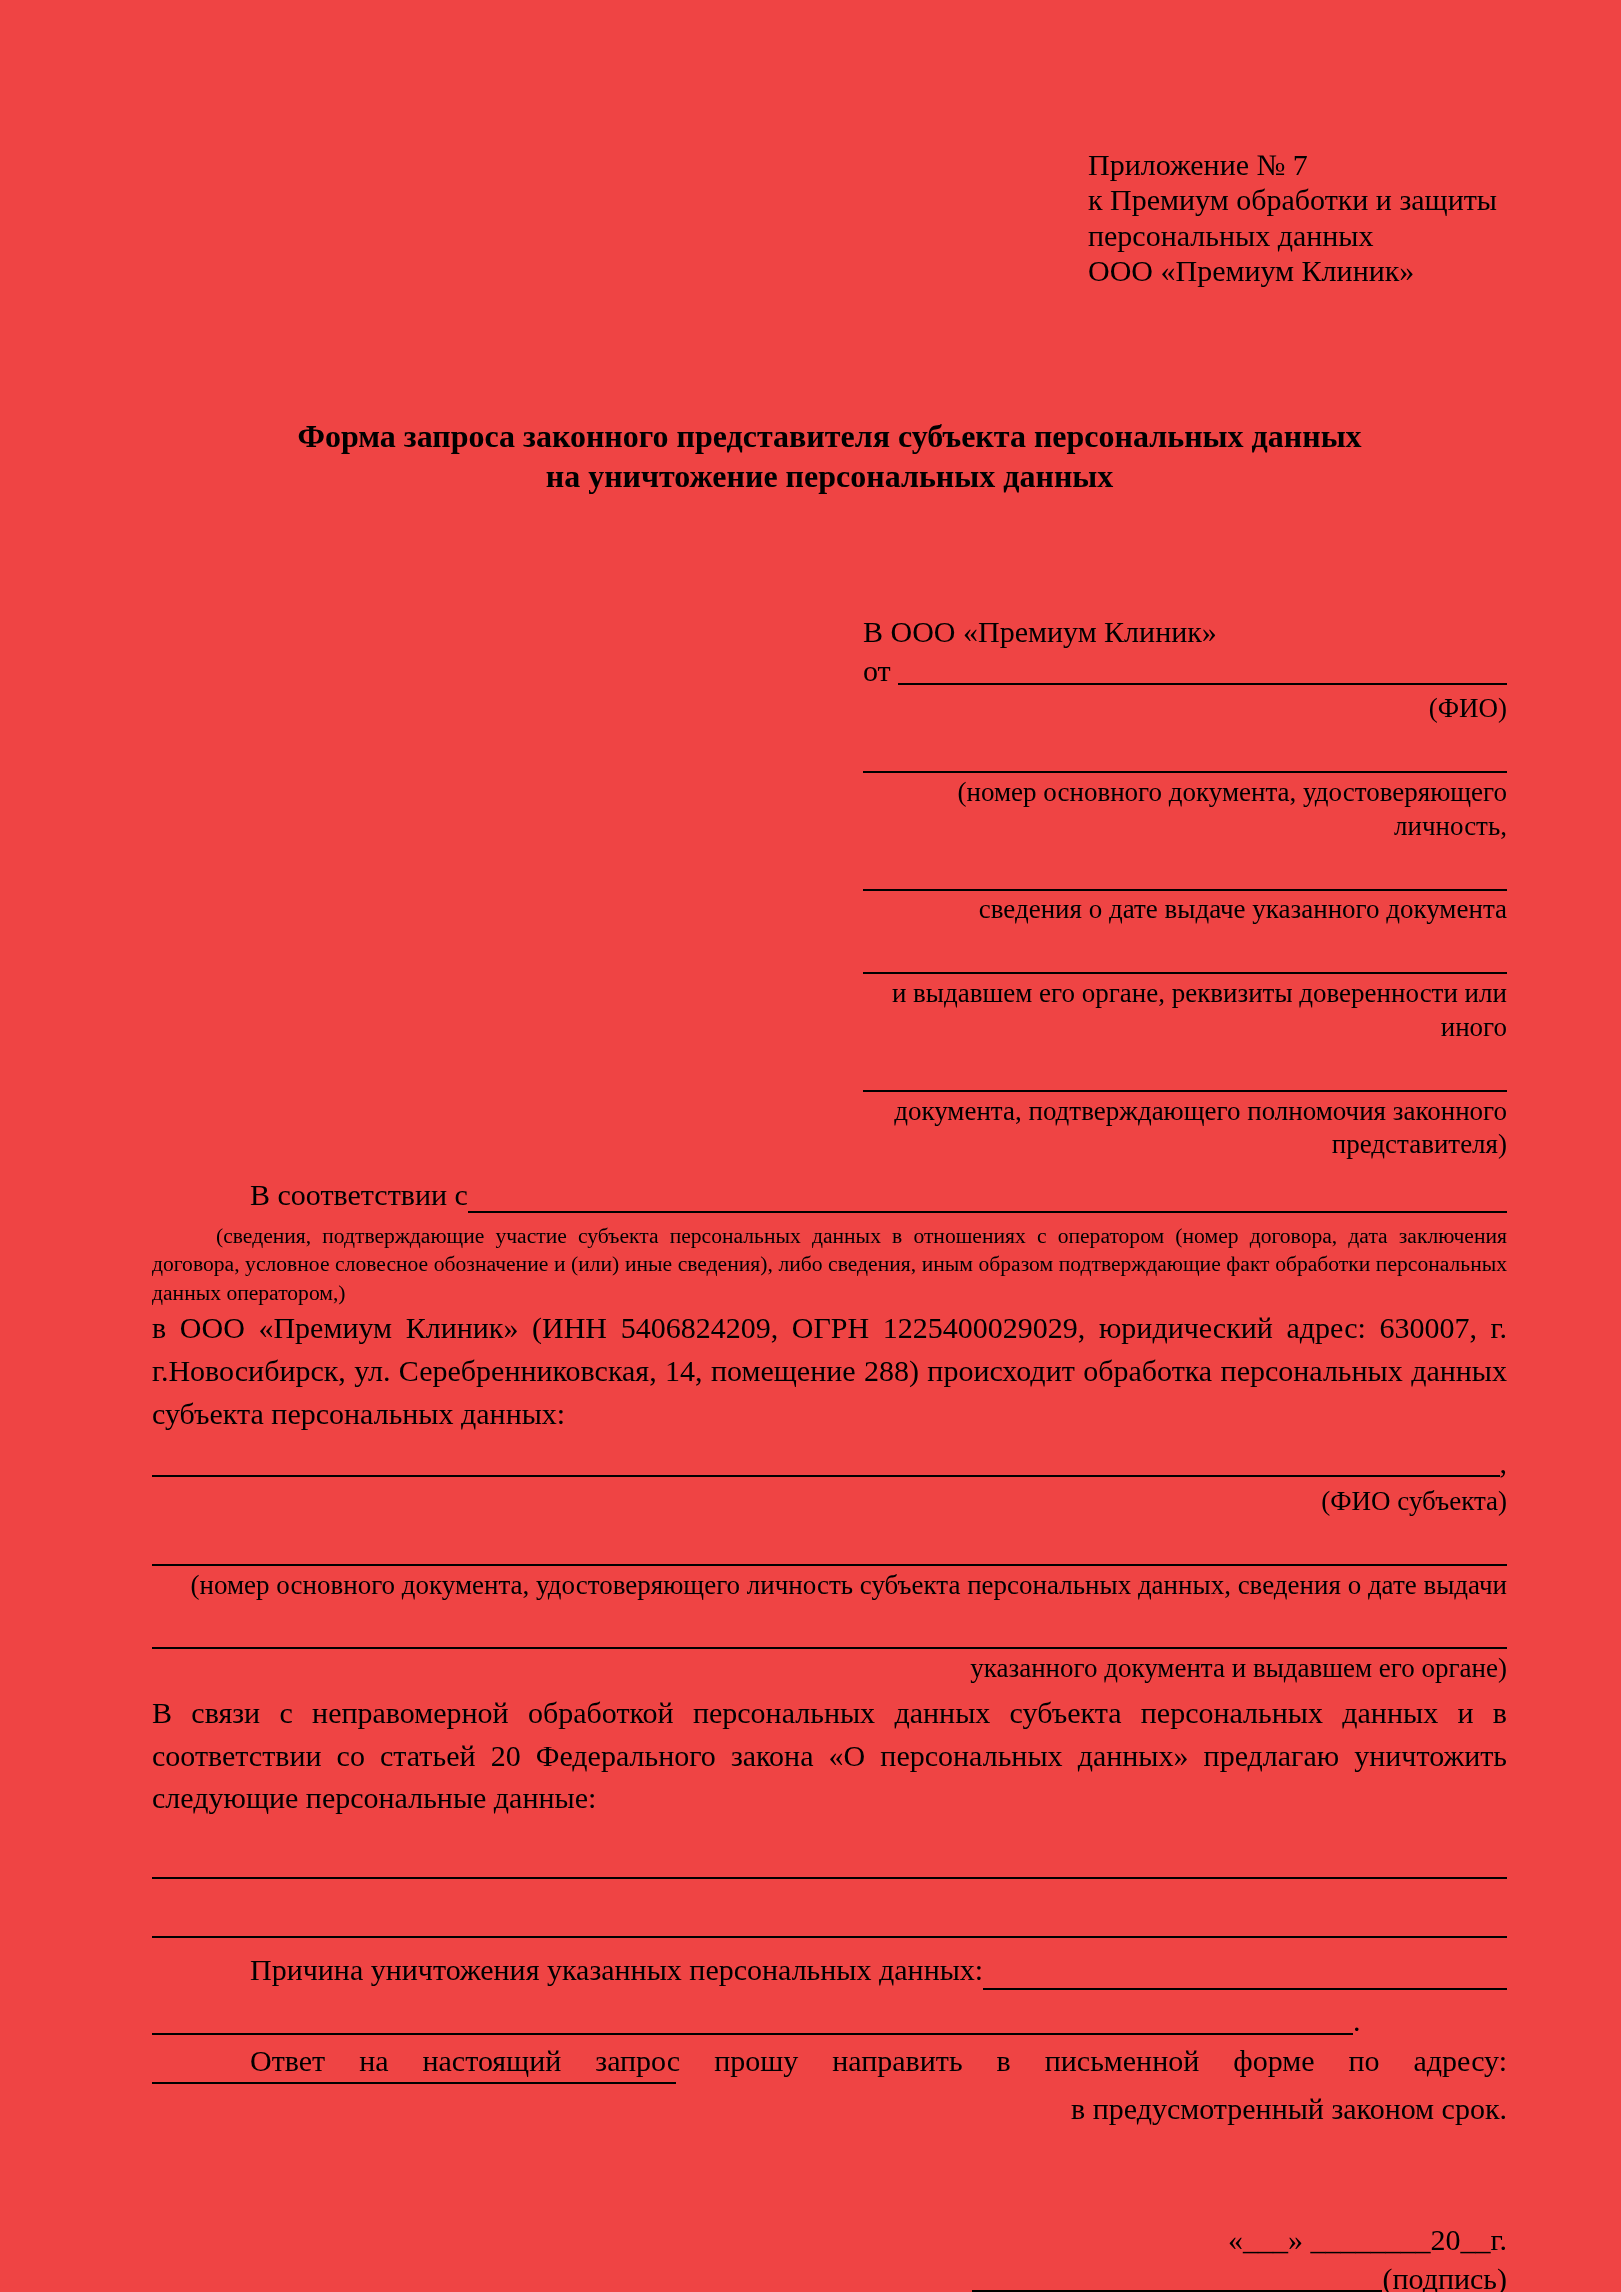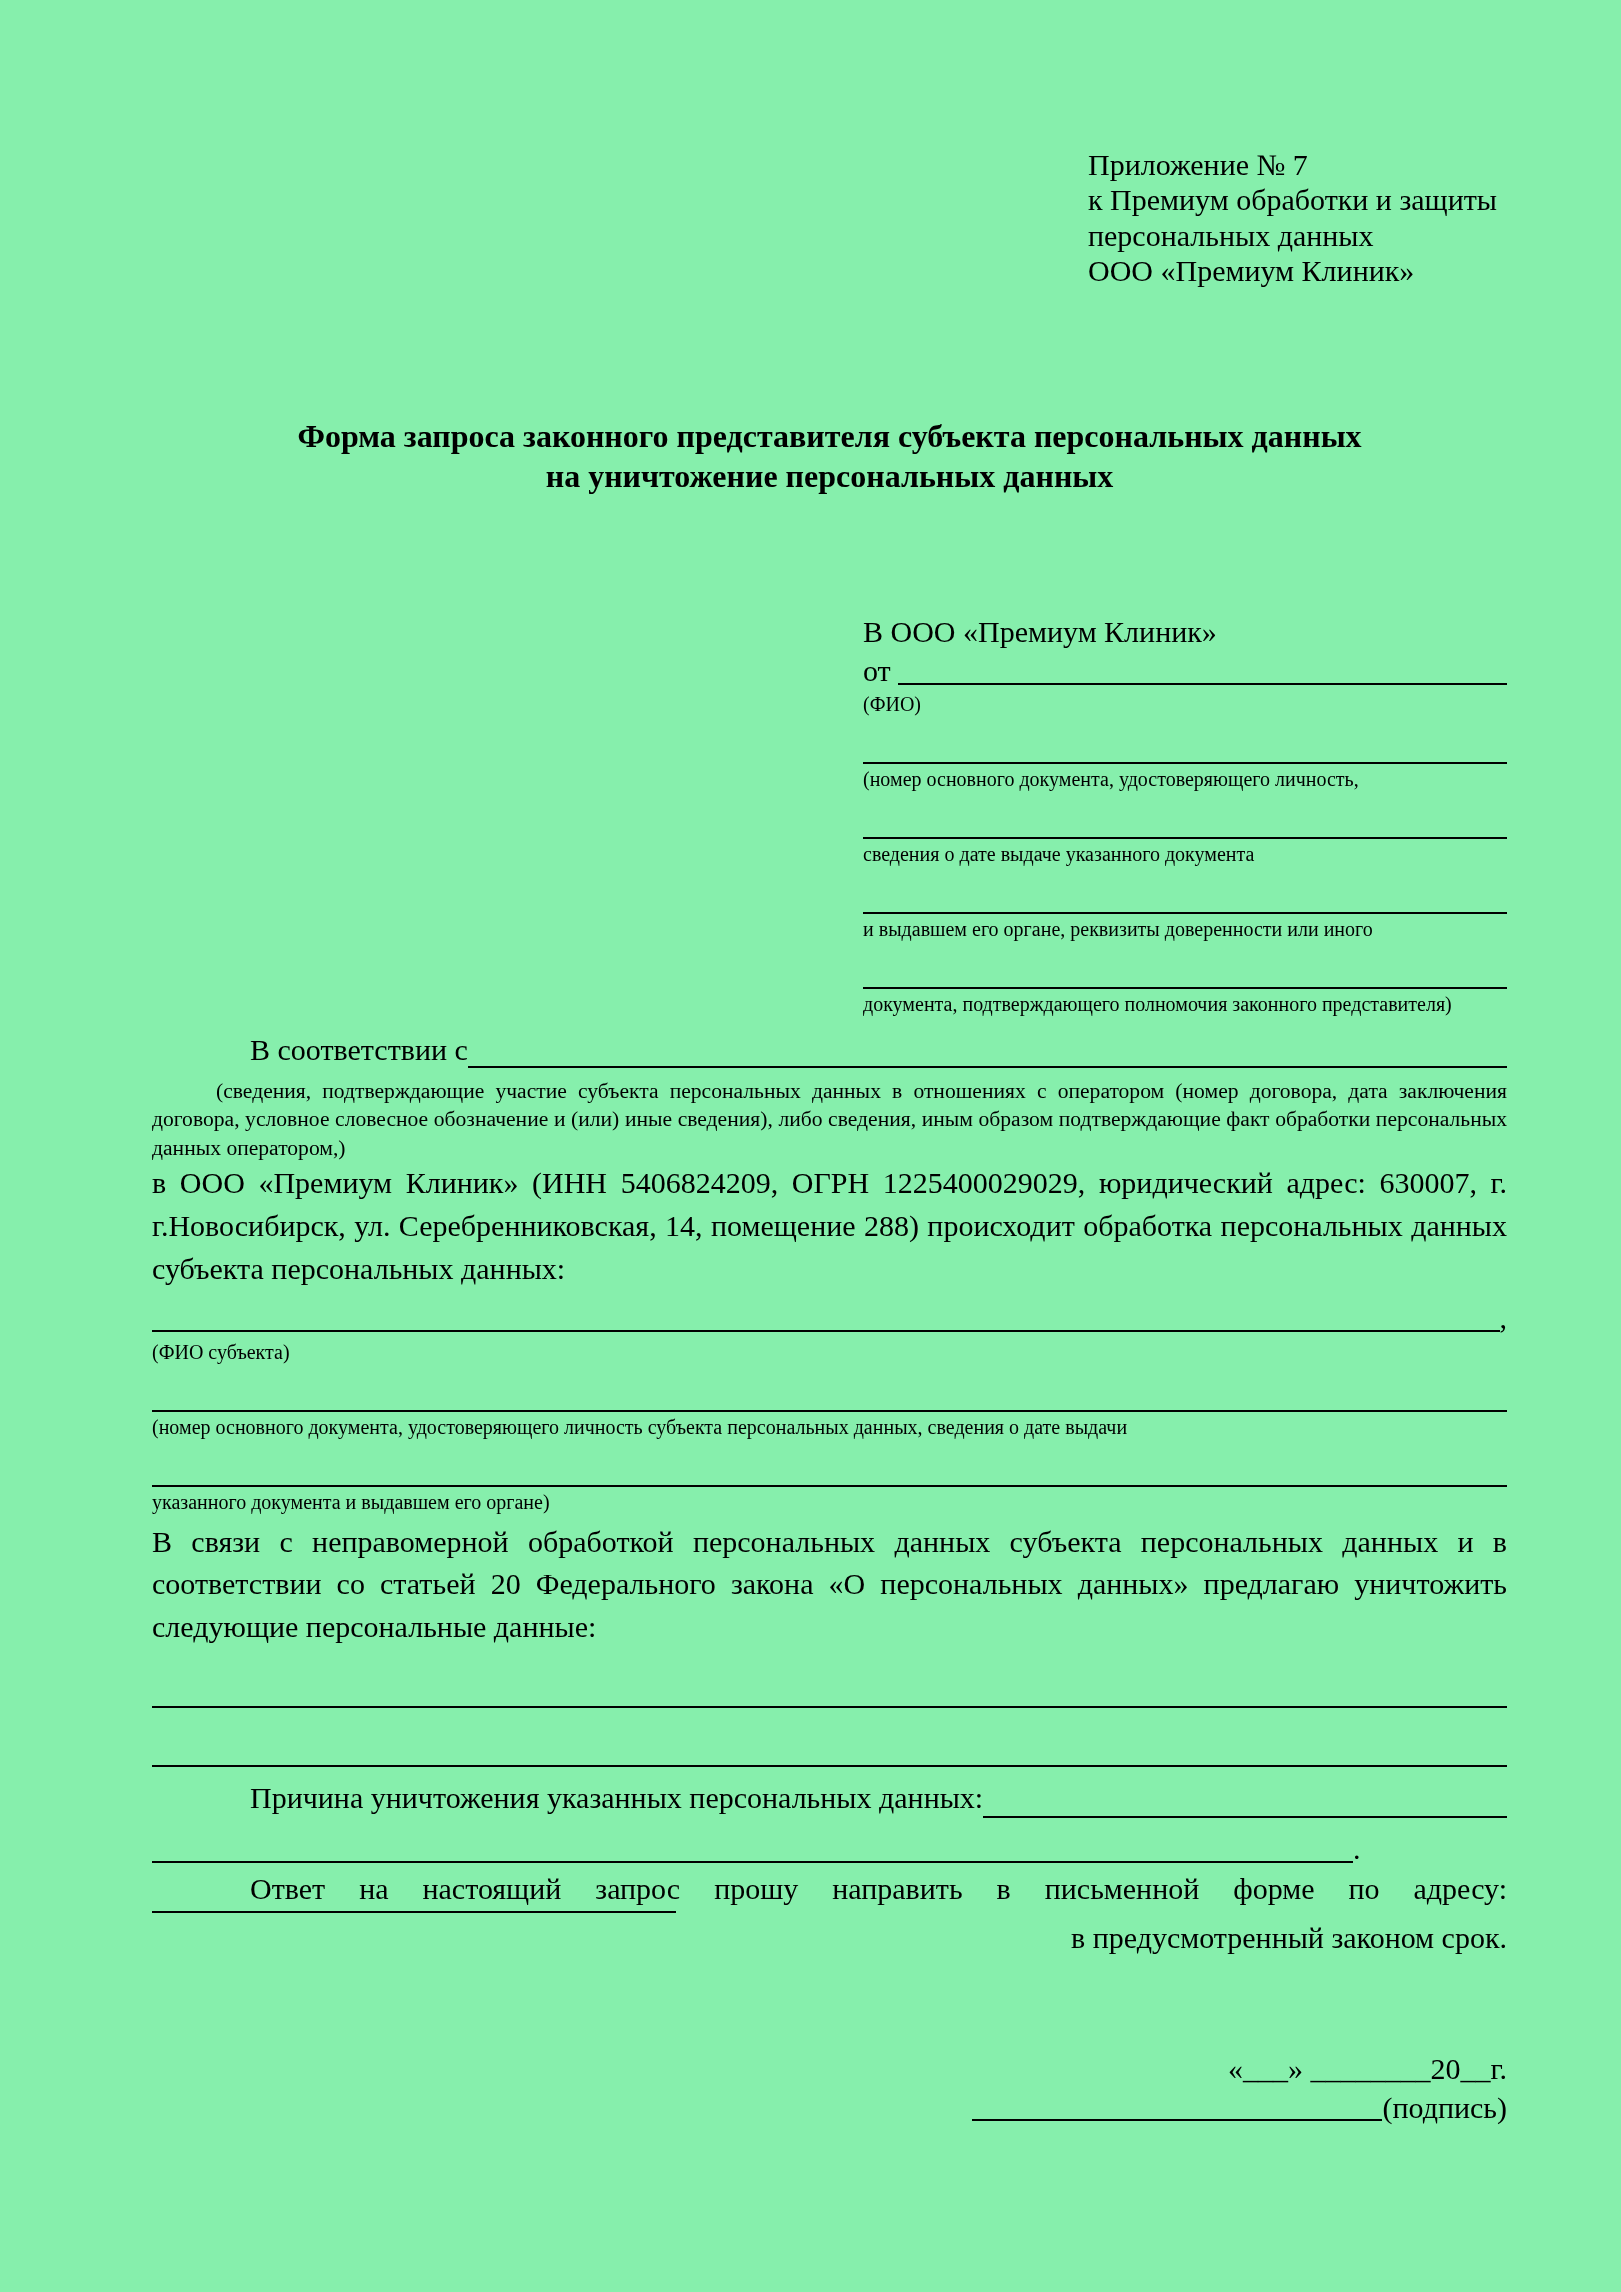--- a/index.html
+++ b/index.html
@@ -1,20 +1,20 @@
 <!DOCTYPE html>
 <html lang="ru"><head>
 <meta charset="utf-8">
 <style>
   html, body { margin: 0; padding: 0; background: #ffffff; }
   .page {
     position: relative;
     width: 1621px;
     height: 2293px;
-    background: #86efac;
+    background: #ef4444;
     color: #000000;
     font-family: "Liberation Serif", "DejaVu Serif", serif;
     font-size: 30px;
     line-height: 1.3;
     padding: 147px 114px 0 152px;
     box-sizing: border-box;
     overflow: hidden;
   }
 
   
@@ -33,23 +33,23 @@
   .addressee { margin-top: 116px; margin-left: 711px; }
   .addressee .to { height: 39px; }
 
   .field-line { display: flex; align-items: stretch; }
   .field-line .label { white-space: pre; }
   .fill { flex: 1; border-bottom: 2px solid #000; margin-bottom: 4.9px; }
   .fill-fixed { border-bottom: 2px solid #000; margin-bottom: 4.9px; }
 
   .blank { height: 45px; border-bottom: 2px solid #000; }
   .caption {
-    font-size: 20px;
+    font-size: 27px;
     line-height: 1.25;
-    text-align: left;
+    text-align: right;
     padding-top: 2.9px;
   }
 
   
   .body-section { margin-top: 13px; }
   .accordance-line { display: flex; height: 43px; }
   .indent { width: 98px; flex: 0 0 auto; }
 
   .small-note {
     font-size: 21.6px;

